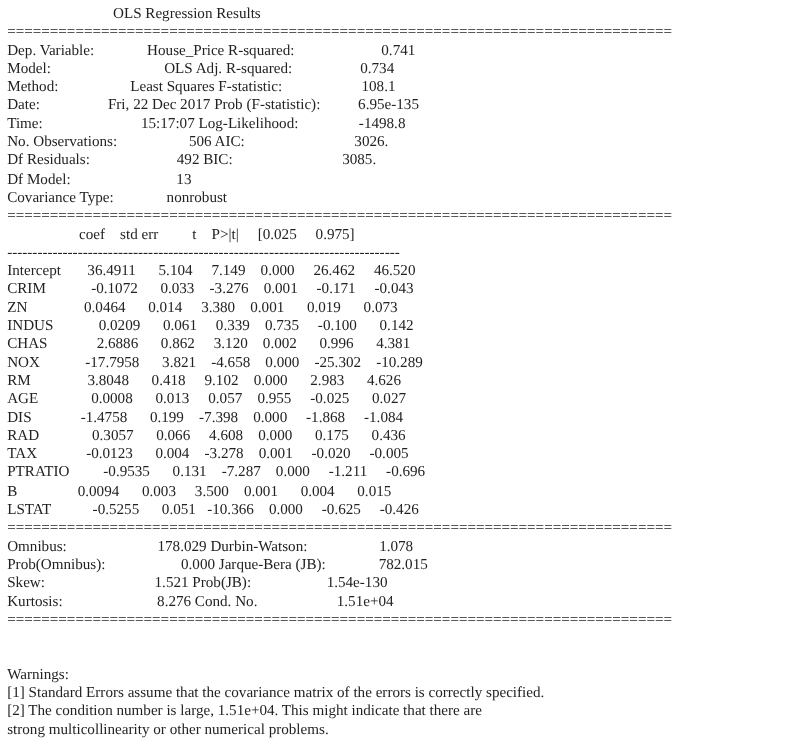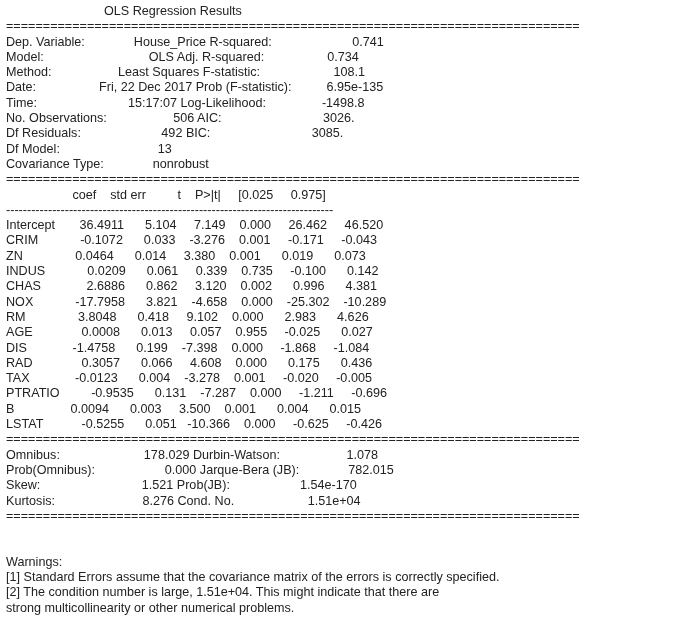--- a/index.html
+++ b/index.html
@@ -7,21 +7,21 @@
     padding: 0;
     background: #ffffff;
   }
   body {
     width: 676px;
     height: 629px;
     overflow: hidden;
     font-family: "DejaVu Sans Mono", monospace;
   }
   #regression-output {
-    font-family: Liberation Sans, sans-serif;
+    font-family: Liberation Serif, serif;
     font-size: 12.6px;
     line-height: 15.3px;
     color: #222222;
     white-space: pre;
     padding: 4px 0 0 6px;
     letter-spacing: 0px;
     -webkit-font-smoothing: antialiased;
   }
   .blank-line {
     display: block;
@@ -55,20 +55,20 @@
 AGE              0.0008      0.013     0.057    0.955     -0.025      0.027
 DIS             -1.4758      0.199    -7.398    0.000     -1.868     -1.084
 RAD              0.3057      0.066     4.608    0.000      0.175      0.436
 TAX             -0.0123      0.004    -3.278    0.001     -0.020     -0.005
 PTRATIO         -0.9535      0.131    -7.287    0.000     -1.211     -0.696
 B                0.0094      0.003     3.500    0.001      0.004      0.015
 LSTAT           -0.5255      0.051   -10.366    0.000     -0.625     -0.426</span>
 <span>==============================================================================</span>
 <span>Omnibus:                        178.029 Durbin-Watson:                   1.078
 Prob(Omnibus):                    0.000 Jarque-Bera (JB):              782.015
-Skew:                             1.521 Prob(JB):                    1.54e-170
+Skew:                             1.521 Prob(JB):                    1.54e-130
 Kurtosis:                         8.276 Cond. No.                     1.51e+04</span>
 <span>==============================================================================</span>
 <span class="blank-line"></span>
 <span>Warnings:
 [1] Standard Errors assume that the covariance matrix of the errors is correctly specified.
 [2] The condition number is large, 1.51e+04. This might indicate that there are
 strong multicollinearity or other numerical problems.</span></div>
 
 </body></html>

